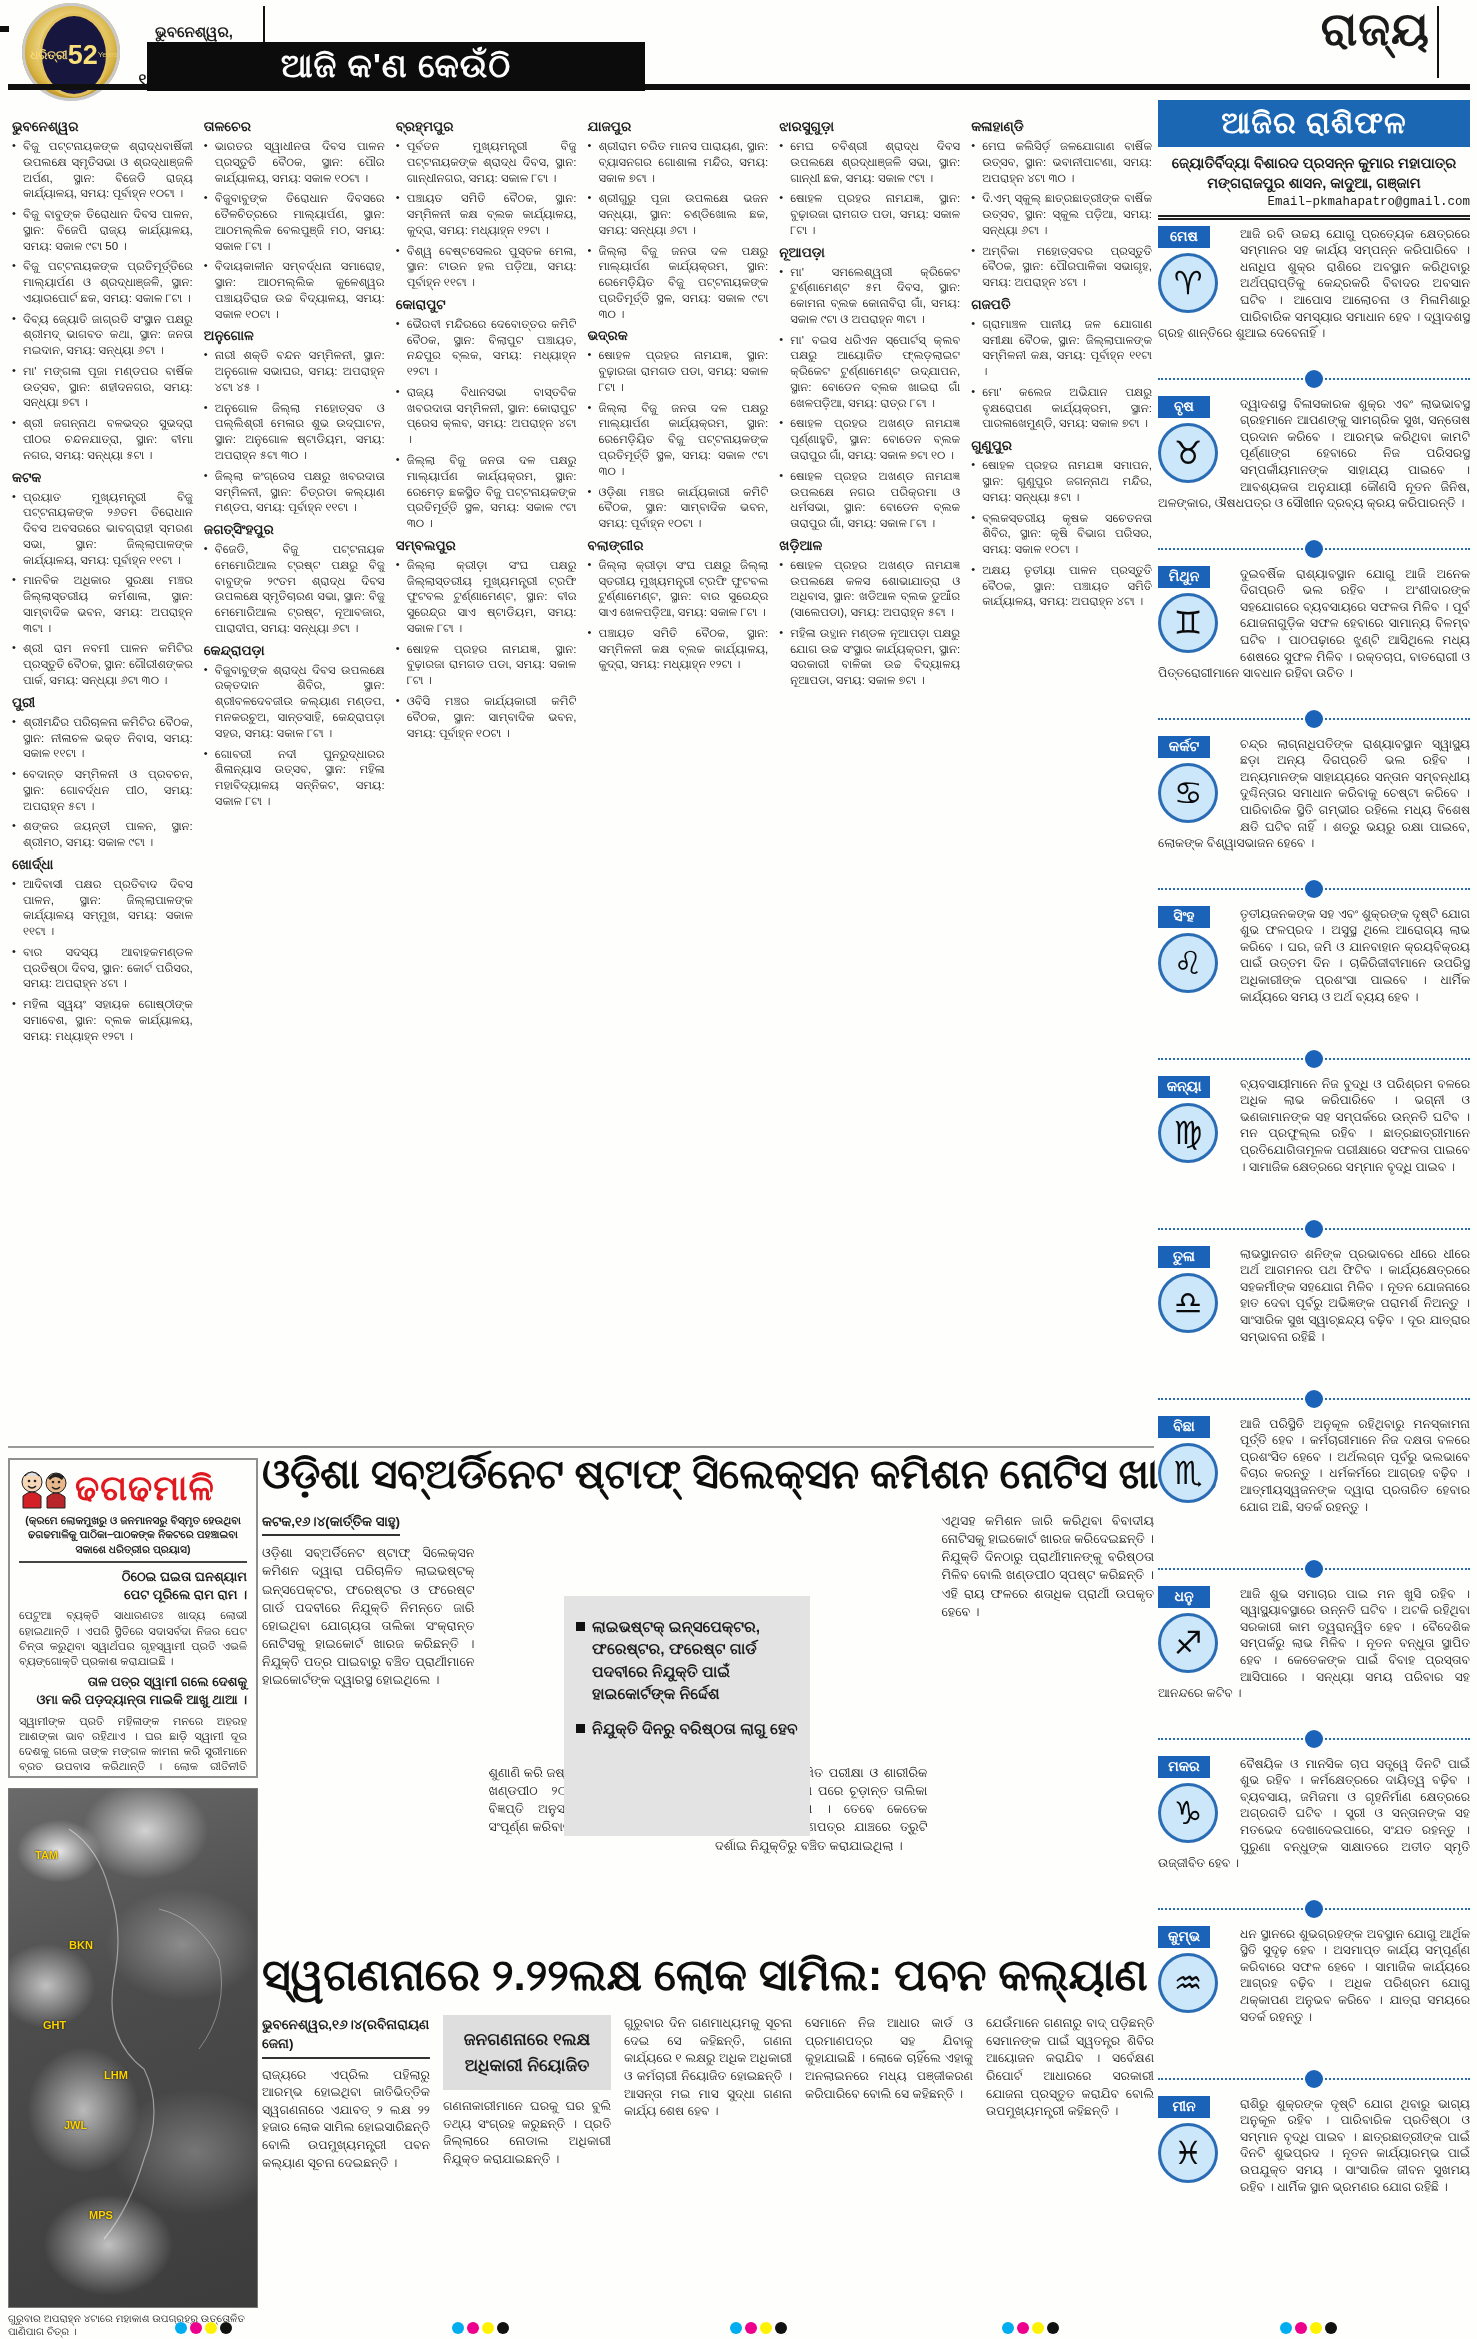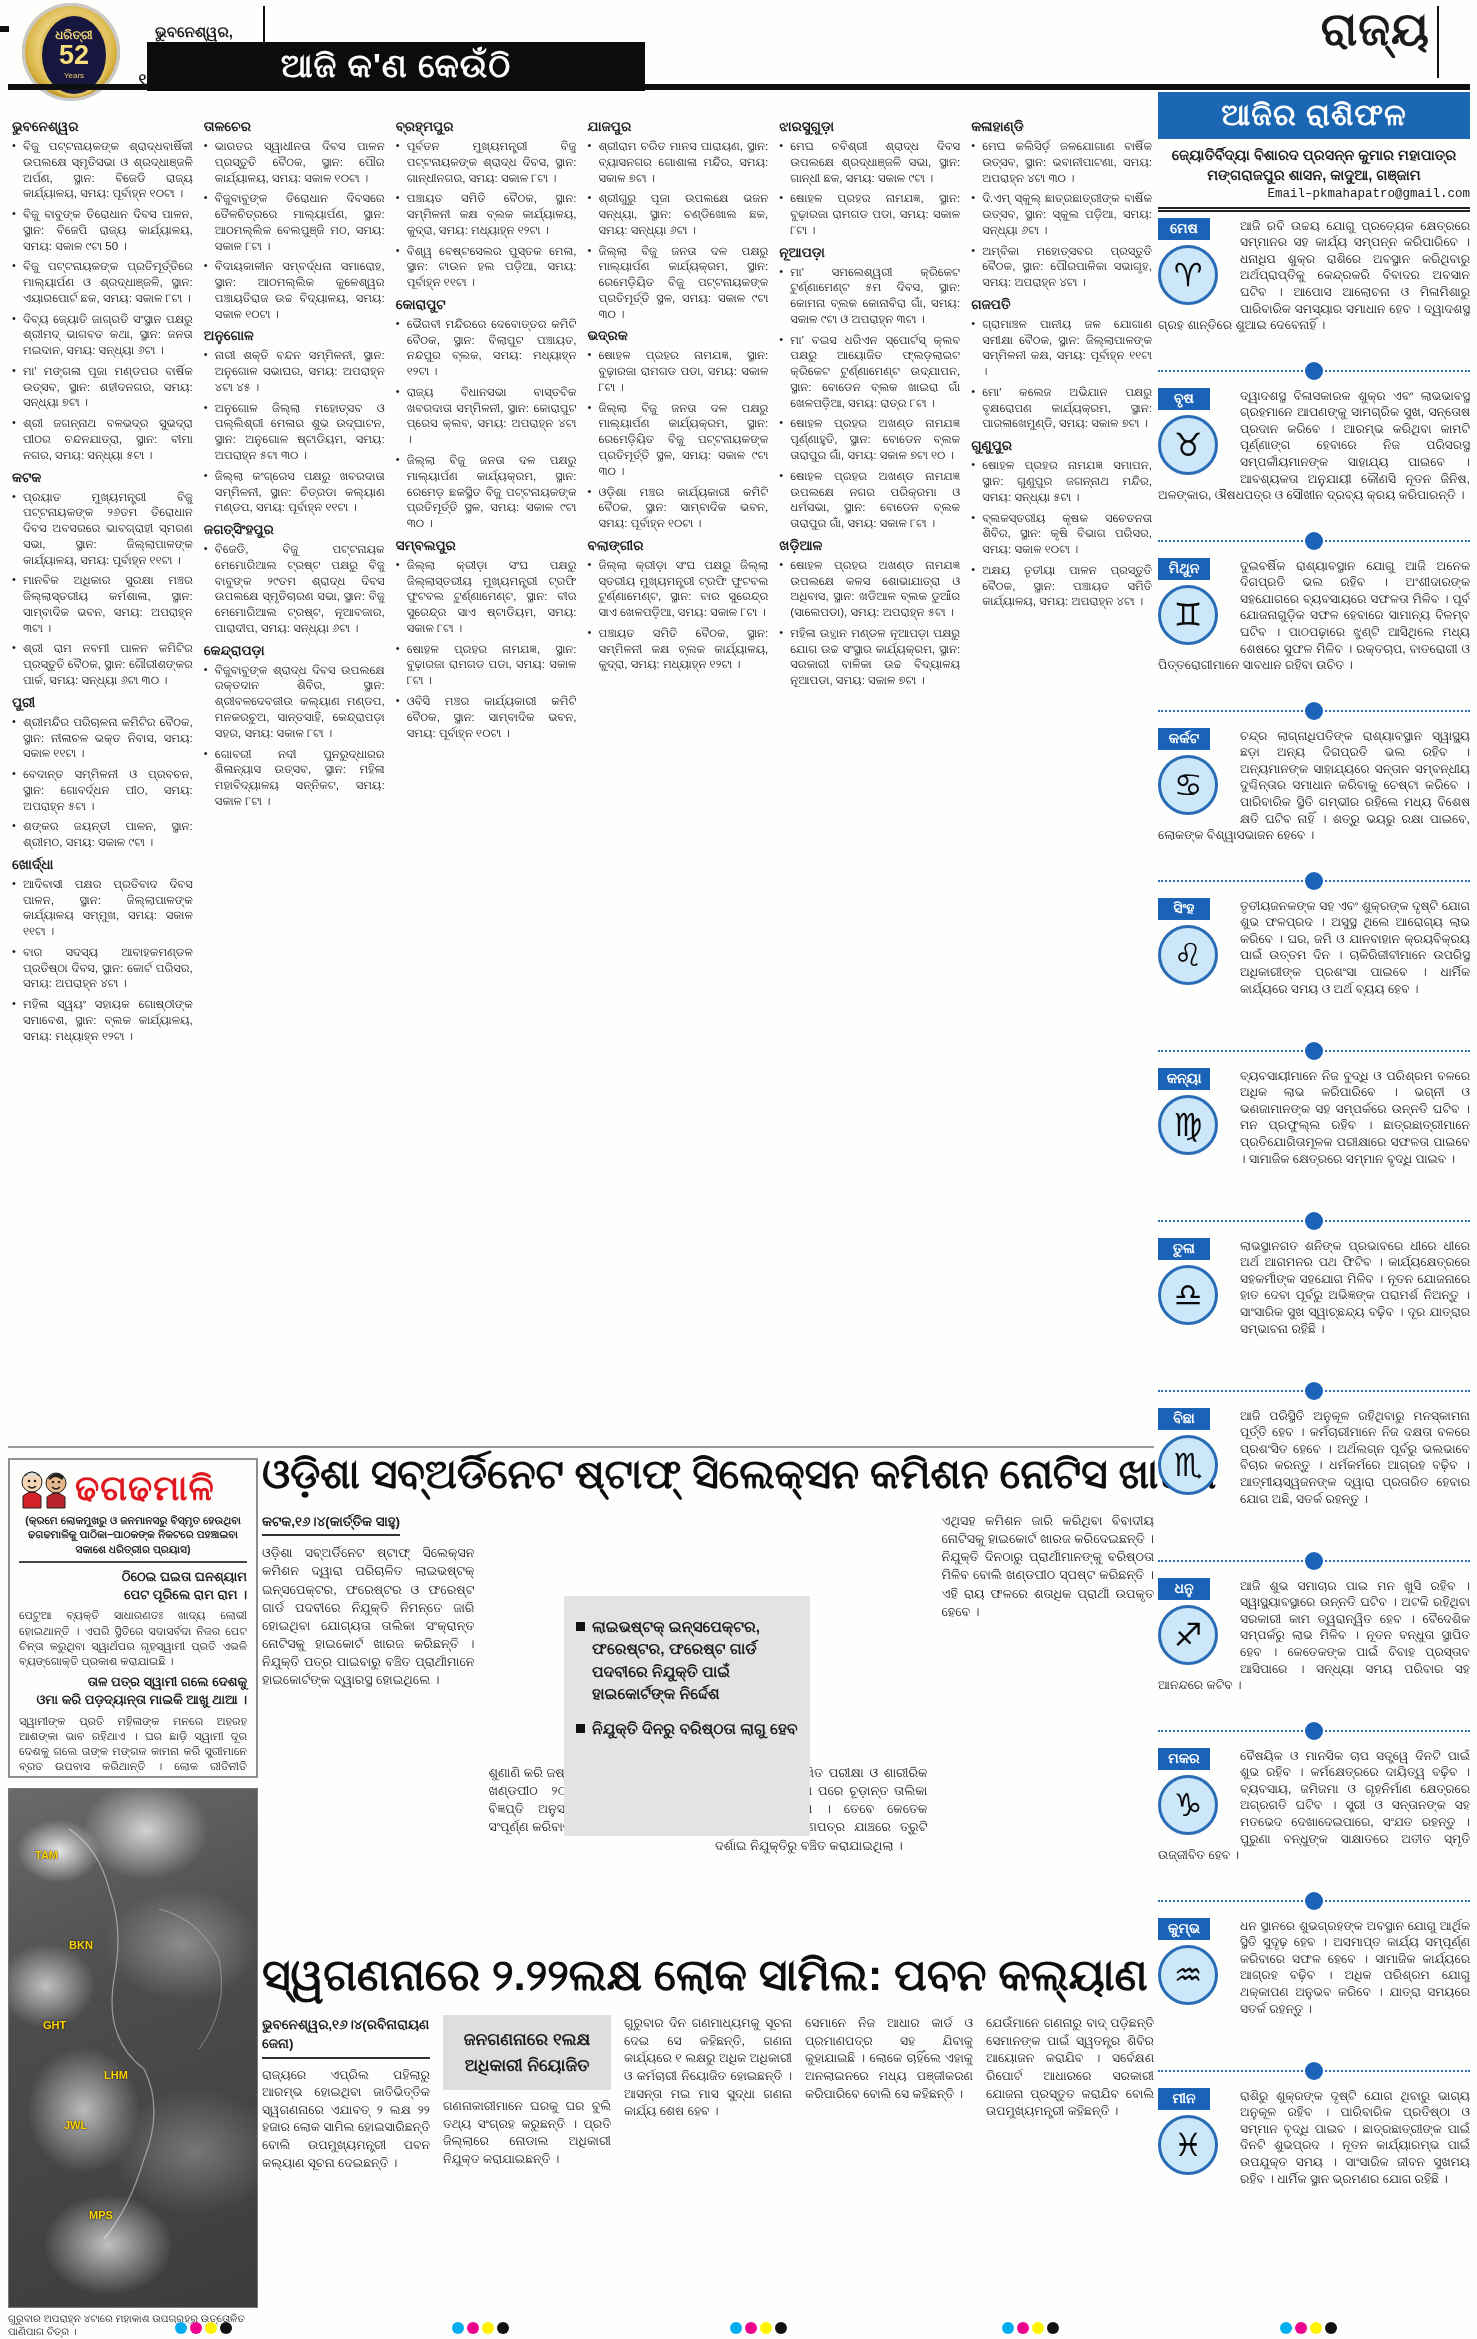--- a/index.html
+++ b/index.html
@@ -3,21 +3,21 @@
 <meta charset="utf-8">
 <style>
   html,body{margin:0;padding:0;background:#e9e9e9;}
   #page{position:relative;width:1477px;height:2339px;background:#fefefd;overflow:hidden;
         font-family:"Liberation Sans","DejaVu Sans",sans-serif;color:#1b1b1b;}
   
   #logo{position:absolute;left:22px;top:3px;width:98px;height:98px;border-radius:50%;
         background:radial-gradient(circle at 50% 45%,#f7e6a8 0 30%,#d9b545 60%,#b99028 72%,#cfcfcf 73%,#efefef 86%,#bdbdbd 100%);
         box-shadow:inset 0 0 0 3px #c9c9c9;}
   #logo .oval{position:absolute;left:17px;top:10px;width:64px;height:78px;border-radius:50%;
-        background:#16163f;border:3px solid #e3c15c;display:flex;flex-direction:column;align-items:center;justify-content:center;}
+        background:#16163f;border:3px solid #e3c15c;display:flex;flex-direction:row;align-items:center;justify-content:center;}
   #logo .nm{color:#f5d877;font-size:12px;font-weight:bold;line-height:1;}
   #logo .yr{color:#f8df7c;font-size:27px;font-weight:bold;line-height:1.05;}
   #logo .ys{color:#e9cc6a;font-size:8px;line-height:1.4;}
   #dateline{position:absolute;left:126px;top:20px;width:136px;text-align:center;font-weight:bold;font-size:15px;line-height:1.55;}
   .vrule{position:absolute;top:6px;width:2px;height:72px;background:#111;}
   #state-title{position:absolute;left:1230px;top:2px;width:200px;text-align:right;font-size:46px;font-weight:bold;letter-spacing:1px;}
   #top-rule{position:absolute;left:8px;top:84px;width:1462px;height:6px;background:#101010;}
   #edge-tick{position:absolute;left:0;top:26px;width:9px;height:6px;background:#101010;}
   #banner{position:absolute;left:147px;top:42px;width:498px;height:49px;background:#0c0c0c;color:#fff;
           display:flex;align-items:center;justify-content:center;font-size:33px;font-weight:bold;letter-spacing:1px;}
@@ -64,21 +64,21 @@
   .boxitem{font-size:15.5px;font-weight:bold;line-height:1.45;margin-bottom:12px;position:relative;padding-left:16px;}
   .boxitem::before{content:"";position:absolute;left:0;top:6px;width:9px;height:9px;background:#111;}
   .pad-top{padding-top:252px;}
   #census{position:absolute;left:262px;top:1950px;width:892px;height:368px;}
   #census .headline{font-size:44px;white-space:nowrap;}
   #census-body{margin-top:16px;display:flex;gap:13px;}
   .ccol{flex:1;font-size:12.4px;line-height:1.42;text-align:justify;overflow:hidden;}
   #census-box{background:#dedede;font-size:17px;font-weight:bold;text-align:center;line-height:1.5;
               padding:12px 8px;margin-bottom:8px;}
   
-  #horo{position:absolute;left:1158px;top:92px;width:312px;height:2216px;overflow:hidden;}
+  #horo{position:absolute;left:1158px;top:100px;width:312px;height:2216px;overflow:hidden;}
   #horo-title{background:#1b67b3;color:#fff;font-size:30px;font-weight:bold;text-align:center;
               padding:6px 0;letter-spacing:1px;}
   #horo-author{text-align:center;font-weight:bold;font-size:14.5px;line-height:1.4;margin-top:6px;}
   #horo-email{text-align:right;font-size:12.5px;margin-top:1px;font-family:Liberation Mono, monospace;}
   #horo-rule{border-top:5px double #222;margin:6px 0 2px;}
   .sign{overflow:hidden;min-height:140px;padding-top:4px;}
   .signside{float:left;width:74px;margin-right:8px;}
   .signlabel{background:#1b63b8;color:#fff;font-weight:bold;font-size:14px;padding:2px 8px 3px;display:inline-block;min-width:36px;text-align:center;}
   .signicon{margin-top:5px;width:54px;height:54px;border-radius:50%;background:#cde7fa;border:3px solid #2a6db5;
             display:flex;align-items:center;justify-content:center;font-size:32px;color:#0a0a0a;font-family:"DejaVu Sans",sans-serif;}

